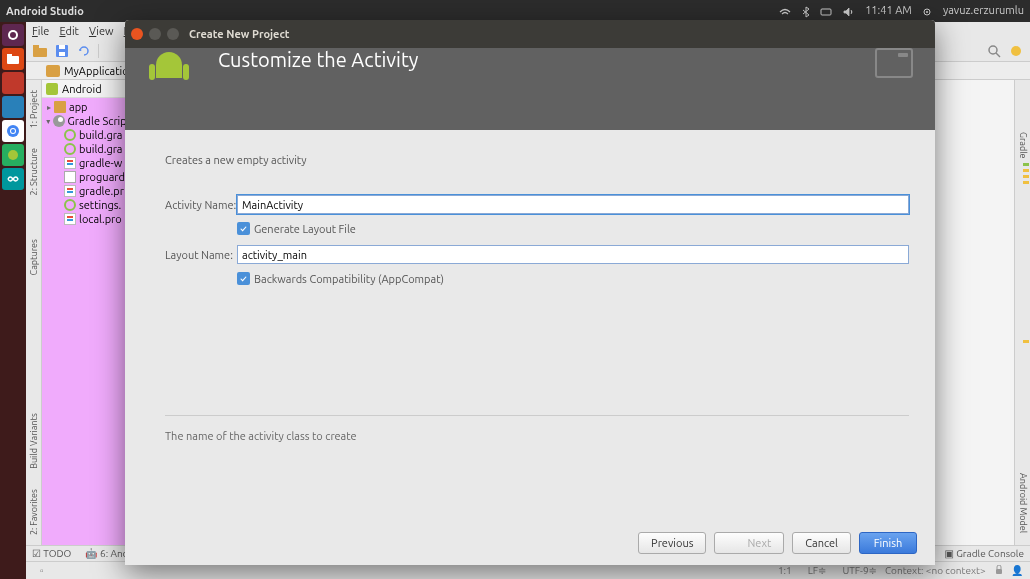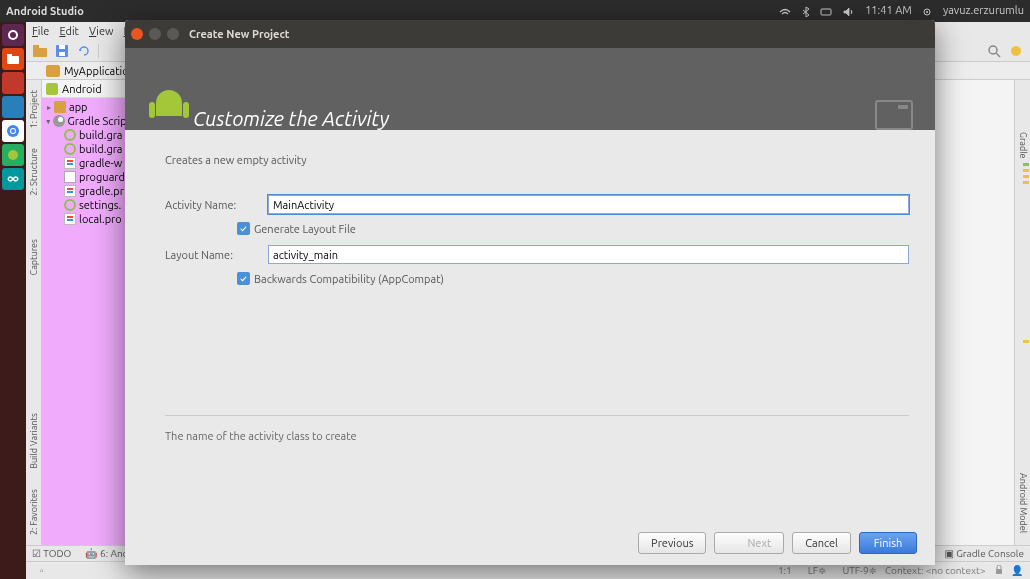--- a/index.html
+++ b/index.html
@@ -61,39 +61,39 @@
 .statusbar span { margin-left:8px; }
 .statusbar .lock { width:10px;height:10px; }
 
 
 .modal { position:absolute; left:125px; top:20px; width:810px; height:545px; background:#e9e9e9; box-shadow:0 8px 30px rgba(0,0,0,0.5); display:flex; flex-direction:column; border-radius:4px 4px 0 0; overflow:hidden; }
 .modal-titlebar { height:28px; background:#3c3b37; display:flex; align-items:center; padding:0 6px; gap:6px; }
 .win-btn { width:12px;height:12px;border-radius:50%; }
 .wb-close { background:#e95420; } .wb-min { background:#5a5955; } .wb-max { background:#5a5955; }
 .modal-titlebar .mt { color:#dfdbd2; font-size:11px; margin-left:4px; font-weight:bold; }
 
-.modal-header { height:82px; background:#616161; display:flex; align-items:flex-end; padding:0 22px; gap:2px;font-style:italic; }
+.modal-header { height:82px; background:#616161; display:flex; align-items:flex-start; padding:0 22px; gap:27px; }
 .as-icon { width:44px; height:44px; position:relative; }
 .as-icon .head { width:26px;height:26px;background:#a4c639;border-radius:50% 50% 0 0;position:absolute;top:4px;left:9px;}
 .as-icon .arm { width:6px;height:16px;background:#a4c639;border-radius:3px;position:absolute;top:16px;}
 .as-icon .arm.l{left:2px;} .as-icon .arm.r{right:2px;}
 .modal-header h1 { color:#fff; font-size:20px; font-weight:normal; }
 .modal-header .hicon { margin-left:auto; width:38px;height:30px;border:2px solid #888;border-radius:3px; position:relative;}
 .modal-header .hicon::after{content:"";position:absolute;right:3px;top:3px;width:10px;height:4px;background:#888;border-radius:1px;}
 
 .modal-body { flex:1; display:flex; padding:24px 26px 10px 40px; gap:40px; }
 .preview-col { width:140px; display:flex; flex-direction:column; align-items:center; padding-top:54px; }
 .phone { width:110px;height:158px;background:#fff;border-radius:2px;box-shadow:0 1px 3px rgba(0,0,0,0.25); }
 .phone .ab { height:18px; background:#00897b; display:flex; align-items:center; padding-left:8px; border-radius:2px 2px 0 0;}
 .phone .ab svg { stroke:#fff; }
 .preview-caption { margin-top:22px; font-size:11px; color:#444; }
 
 .form-col { flex:1; font-size:11px; color:#555; }
 .form-desc { margin-bottom:29px; }
-.frow { display:flex; align-items:center; margin-bottom:8px;gap:31px; }
+.frow { display:flex; align-items:center; margin-bottom:8px; }
 .frow label { width:72px; text-align:left; color:#555; }
 .frow .field { flex:1; }
 .text-input { width:100%; height:19px; border:1px solid #8aa9d6; padding:0 4px; font-size:11px; background:#fff; }
 .text-input.focus { outline:1px solid #4a90d9; box-shadow:0 0 0 1px #4a90d9; }
 .check-row { display:flex; align-items:center; padding-left:72px; margin-bottom:10px; gap:4px; }
 .chk { width:13px;height:13px;background:#4a90d9;border-radius:2px;display:flex;align-items:center;justify-content:center;color:#fff;font-size:9px;font-weight:bold;}
 .help-text { margin-top:130px; color:#666; border-top:1px solid #ccc; padding-top:14px; }
 
 .modal-footer { height:44px; border-top:0; display:flex; align-items:center; justify-content:flex-end; padding:0 18px; gap:8px; }
 .btn { height:22px; min-width:58px; border:1px solid #aaa; background:linear-gradient(#fdfdfd,#e6e6e6); border-radius:3px; font-size:11px; color:#333; padding:0 12px; cursor:pointer; }

